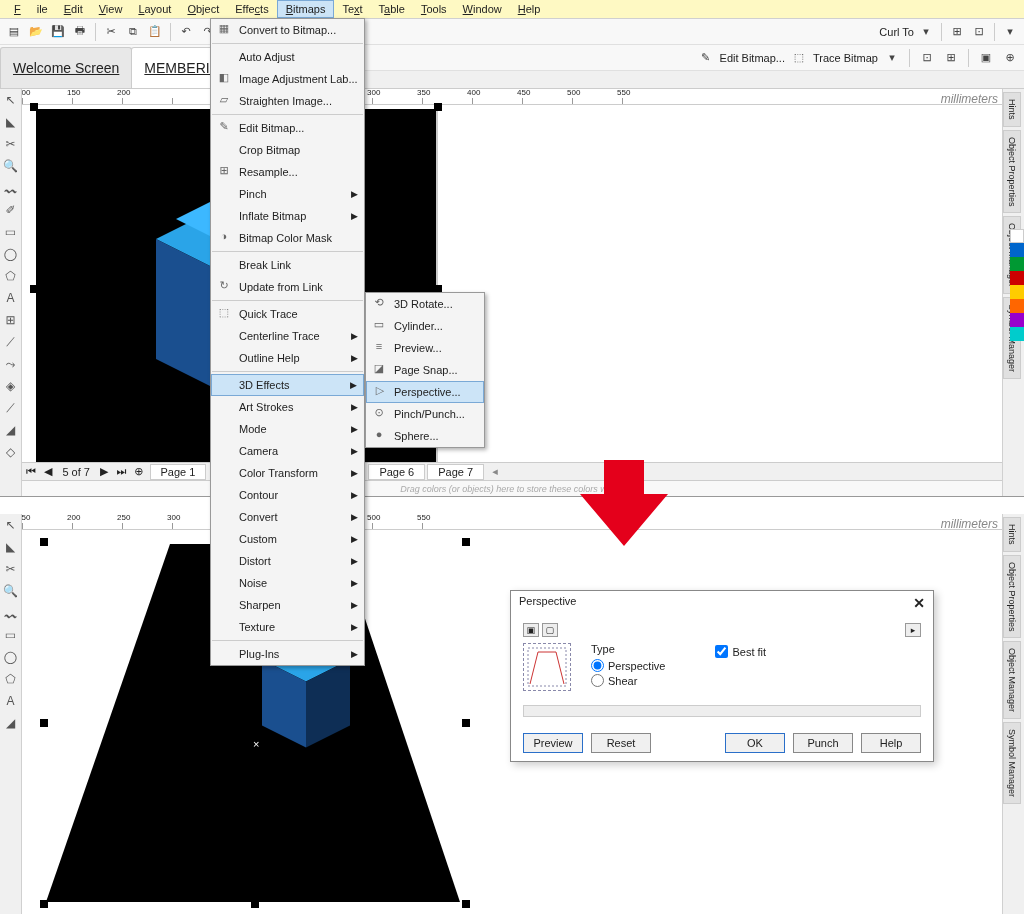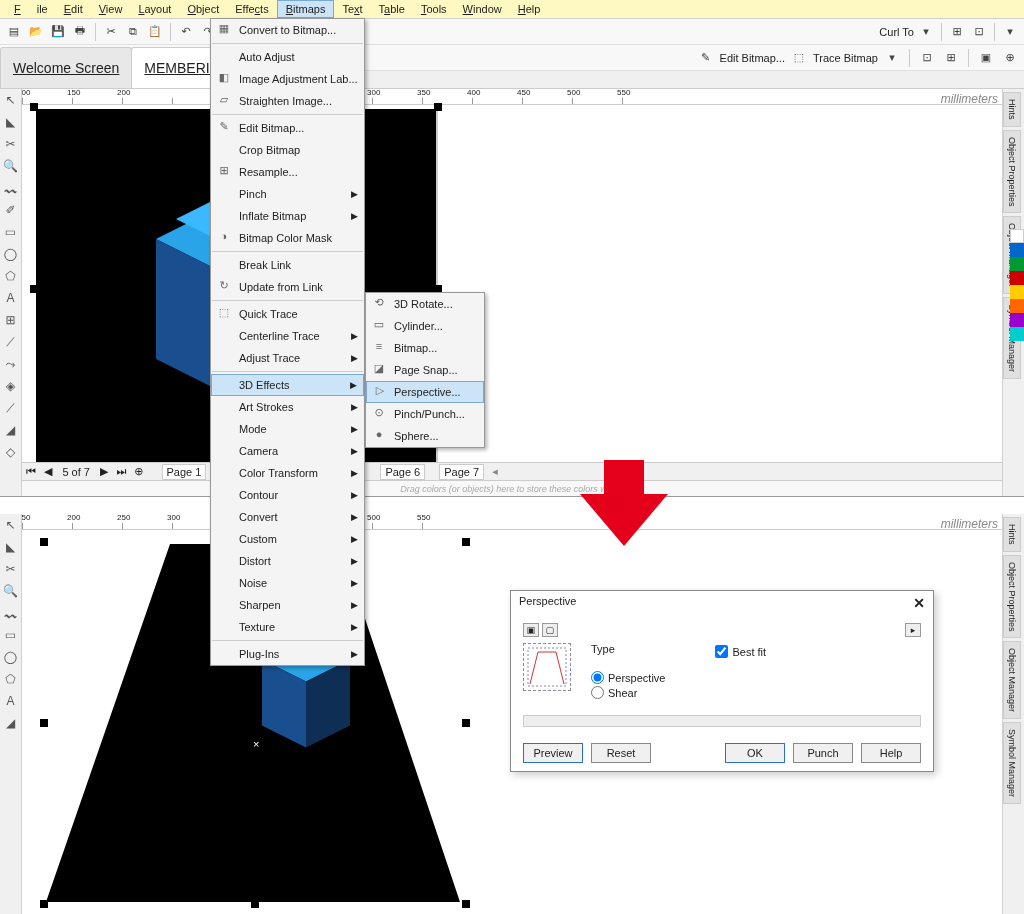--- a/index.html
+++ b/index.html
@@ -25,21 +25,21 @@
 .ruler-h span b{position:absolute;top:-10px;left:-6px;font-weight:normal;font-size:8px;}
 .rtext{position:absolute;right:4px;top:3px;font-size:12px;color:#888;font-style:italic;}
 .canvas{position:absolute;left:36px;top:20px;}
 .artboard{position:relative;background:#000;box-shadow:2px 2px 0 #ccc;}
 .handles{position:absolute;}
 .handles .h{width:8px;height:8px;background:#000;position:absolute;}
 .rightpanels{position:absolute;right:0;top:0;width:22px;height:100%;background:#f0f0f0;border-left:1px solid #d0d0d0;}
 .vtab{writing-mode:vertical-rl;font-size:9px;padding:6px 3px;background:#e0e0e0;margin:3px 0;border:1px solid #ccc;text-align:center;}
 .pagebar{position:absolute;bottom:16px;left:22px;right:22px;height:18px;background:#f0f0f0;border-top:1px solid #ccc;display:flex;align-items:center;font-size:10px;}
 .pagebar .pbtn{padding:0 4px;}
-.pagebar .ptab{padding:1px 4px;border:1px solid #ccc;background:#fff;margin-left:14px;}
+.pagebar .ptab{padding:1px 10px;border:1px solid #ccc;background:#fff;margin-left:2px;}
 .colorwell{position:absolute;bottom:0;left:22px;right:22px;height:16px;background:#f8f8f8;border-top:1px solid #ccc;display:flex;align-items:center;justify-content:center;font-size:9px;color:#aaa;font-style:italic;}
 .dropdown{position:absolute;background:#f4f4f4;border:1px solid #999;box-shadow:2px 2px 4px rgba(0,0,0,.3);z-index:50;}
 .dropdown .mi{display:flex;align-items:center;height:22px;padding:0 24px 0 28px;position:relative;white-space:nowrap;}
 .dropdown .mi.dis{color:#aaa;}
 .dropdown .mi.hl{background:#cce4f7;border:1px solid #7aa9d6;padding:0 23px 0 27px;}
 .dropdown .mi .arr{position:absolute;right:6px;font-size:9px;}
 .dropdown .mi .ic{position:absolute;left:5px;width:16px;height:16px;font-size:11px;text-align:center;color:#666;}
 .dropdown hr{border:none;border-top:1px solid #ccc;margin:2px 1px;}
 .submenu{position:absolute;background:#f4f4f4;border:1px solid #999;box-shadow:2px 2px 4px rgba(0,0,0,.3);z-index:51;}
 .submenu .mi{display:flex;align-items:center;height:22px;padding:0 20px 0 28px;position:relative;}
@@ -296,21 +296,21 @@
     <hr>
     <div class="mi">
       <span class="ic">⬚</span>
       <span>Quick Trace</span>
     </div>
     <div class="mi">
       <span>Centerline Trace</span>
       <span class="arr">▶</span>
     </div>
     <div class="mi">
-      <span>Adjust Trace</span>
+      <span>Outline Help</span>
       <span class="arr">▶</span>
     </div>
     <hr>
     <div class="mi hl">
       <span>3D Effects</span>
       <span class="arr">▶</span>
     </div>
     <div class="mi">
       <span>Art Strokes</span>
       <span class="arr">▶</span>
@@ -366,21 +366,21 @@
     <div class="mi">
       <span class="ic">⟲</span>
       <span>3D Rotate...</span>
     </div>
     <div class="mi">
       <span class="ic">▭</span>
       <span>Cylinder...</span>
     </div>
     <div class="mi">
       <span class="ic">≡</span>
-      <span>Bitmap...</span>
+      <span>Preview...</span>
     </div>
     <div class="mi">
       <span class="ic">◪</span>
       <span>Page Snap...</span>
     </div>
     <div class="mi hl">
       <span class="ic">▷</span>
       <span>Perspective...</span>
     </div>
     <div class="mi">
@@ -481,21 +481,21 @@
         <span class="smbtn">▸</span>
       </div>
       <div class="grp">
         <div class="thumb">
           <svg width="46" height="46">
               <polyline points="6,40 14,8 32,8 40,40" fill="none" stroke="#c33" stroke-width="1"></polyline>
               <rect x="4" y="4" width="38" height="38" fill="none" stroke="#88a" stroke-dasharray="2,2"></rect>
             </svg>
         </div>
         <div>
-          <div style="margin-bottom:16px;">Type</div>
+          <div style="margin-bottom:4px;">Type</div>
           <label>
               <input type="radio" checked="" style=""> 
               <span>Perspective</span>
             </label>
           <label>
               <input type="radio" style=""> 
               <span>Shear</span>
             </label>
         </div>
         <div style="margin-left:30px;">

